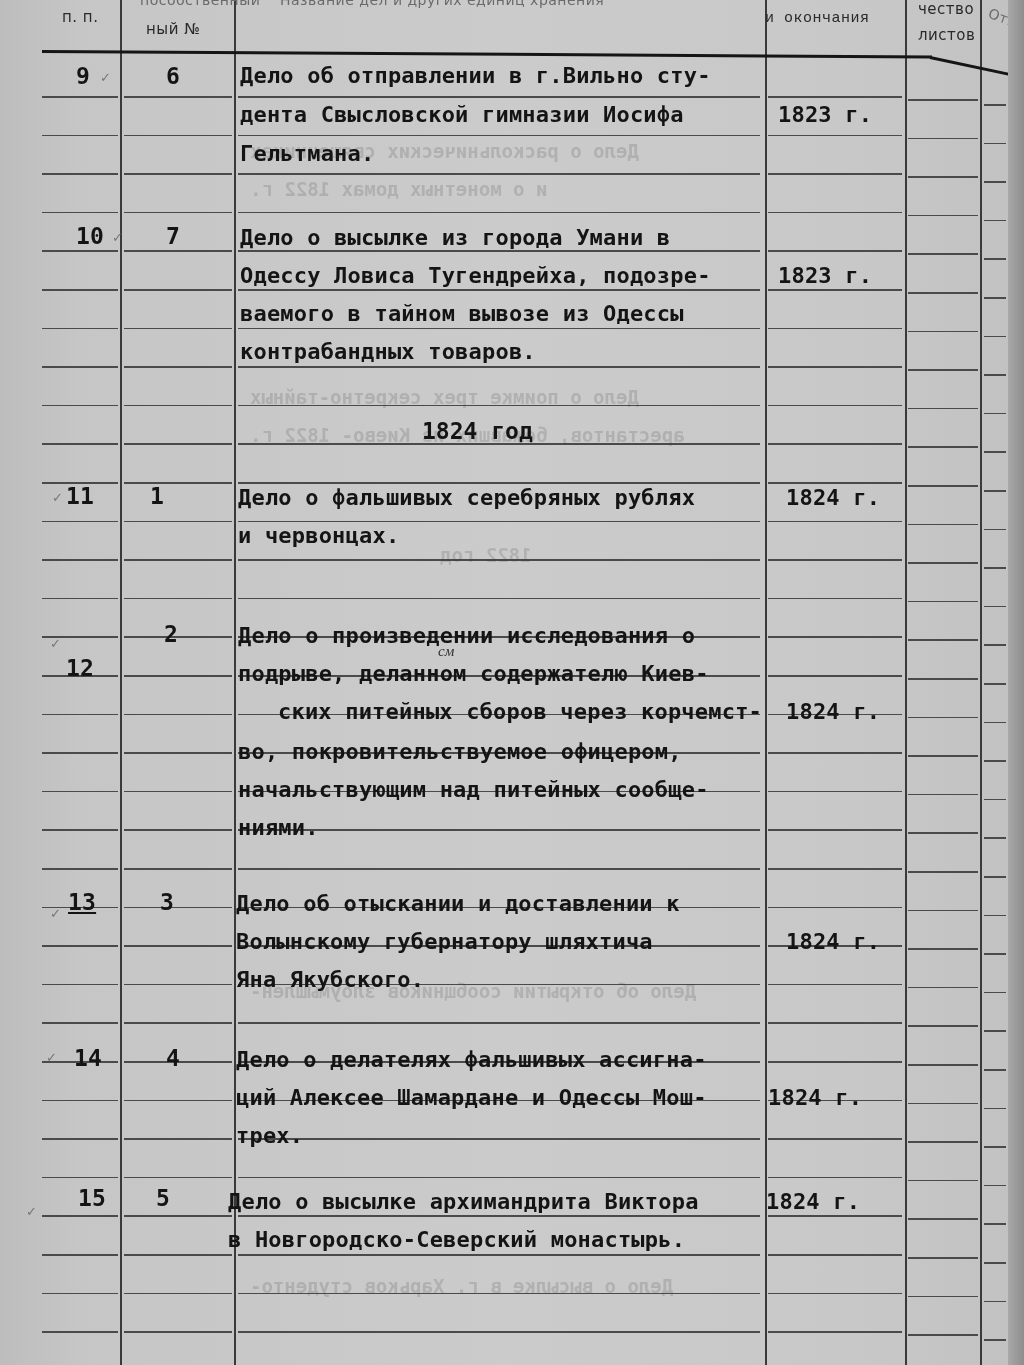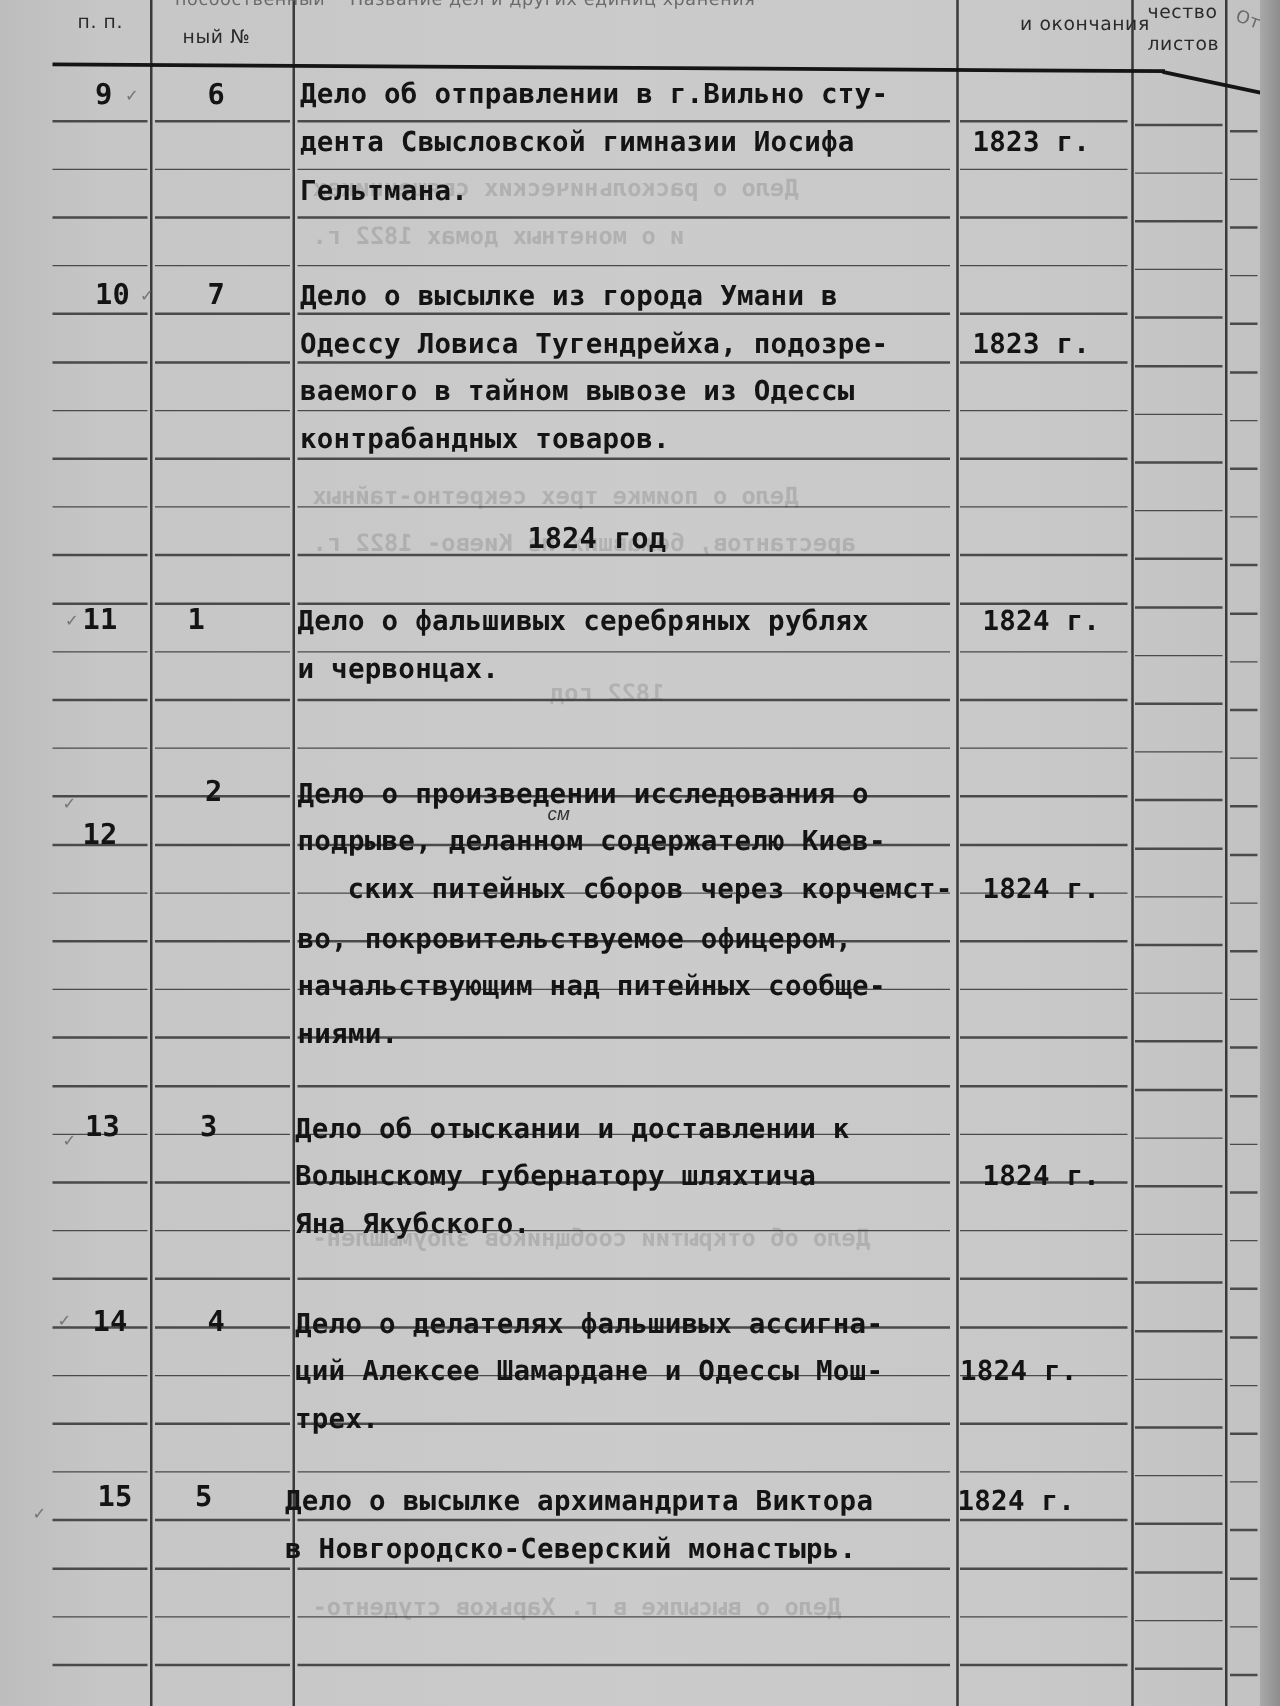--- a/index.html
+++ b/index.html
@@ -41,40 +41,40 @@
   .check {
     position: absolute; font-family: "DejaVu Sans", sans-serif;
     font-size: 13px; color: #777;
   }
   .ghost {
     position: absolute; font-size: 19px; color: rgba(60,60,60,0.18);
     transform: scaleX(-1); white-space: nowrap; font-weight: bold;
   }
   .year-heading { position: absolute; font-size: 23px; font-weight: bold; color: #141414; }
   .annotation {
-    position: absolute; font-family: Liberation Sans, sans-serif; font-style: italic;
+    position: absolute; font-family: Liberation Serif, serif; font-style: italic;
     font-size: 15px; color: #333;
   }
 </style>
 </head>
 <body>
 
 <div class="page">
 
   <div class="vline" style="left:120px;"></div>
   <div class="vline" style="left:234px;"></div>
   <div class="vline" style="left:765px; height:1365px;"></div>
   <div class="vline" style="left:905px;"></div>
   <div class="vline" style="left:980px;"></div>
 
   <div class="hdr hdr-faint" style="left:280px; top:-8px;">Название дел и других единиц хранения</div>
   <div class="hdr hdr-faint" style="left:140px; top:-8px;">пособственный</div>
   <div class="hdr" style="left:62px; top:8px;">п. п.</div>
   <div class="hdr" style="left:146px; top:20px;">ный №</div>
-  <div class="hdr" style="left:816px; top:10px;">и окончания</div>
+  <div class="hdr" style="left:765px; top:10px;font-family:Liberation Mono, monospace;">и окончания</div>
   <div class="hdr" style="left:918px; top:0px;">чество</div>
   <div class="hdr" style="left:918px; top:26px;">листов</div>
   <div class="hdr hdr-faint" style="left:988px; top:10px; transform:rotate(20deg);">Отм</div>
 
   <div class="header-rule"></div>
   <div class="header-rule-tail"></div>
 
   <div id="rules">
       <div class="hline" style="left: 42px; width: 76px; top: 96px;"></div>
       <div class="hline" style="left: 124px; width: 108px; top: 96px;"></div>
@@ -325,21 +325,21 @@
     <div class="cell" style="left:238px; top:656px;">подрыве, деланном содержателю Киев-</div>
     <div class="cell" style="left:238px; top:694px;margin-left:40px;">ских питейных сборов через корчемст-</div>
     <div class="cell" style="left:238px; top:734px;">во, покровительствуемое офицером,</div>
     <div class="cell" style="left:238px; top:772px;">начальствующим над питейных сообще-</div>
     <div class="cell" style="left:238px; top:810px;">ниями.</div>
     <div class="cell" style="left:786px; top:694px;">1824 г.</div>
   </div>
 
   <div>
     <div class="check" style="left:50px; top:906px;">✓</div>
-    <div class="cell num" style="left:68px; top:884px;">13</div>
+    <div class="cell num" style="left:68px; top:884px;text-decoration:underline;">13</div>
     <div class="cell num" style="left:160px; top:884px;">3</div>
     <div class="cell" style="left:236px; top:886px;">Дело об отыскании и доставлении к</div>
     <div class="cell" style="left:236px; top:924px;">Волынскому губернатору шляхтича</div>
     <div class="cell" style="left:236px; top:962px;">Яна Якубского.</div>
     <div class="cell" style="left:786px; top:924px;">1824 г.</div>
   </div>
 
   <div>
     <div class="check" style="left:46px; top:1050px;">✓</div>
     <div class="cell num" style="left:74px; top:1040px;">14</div>

